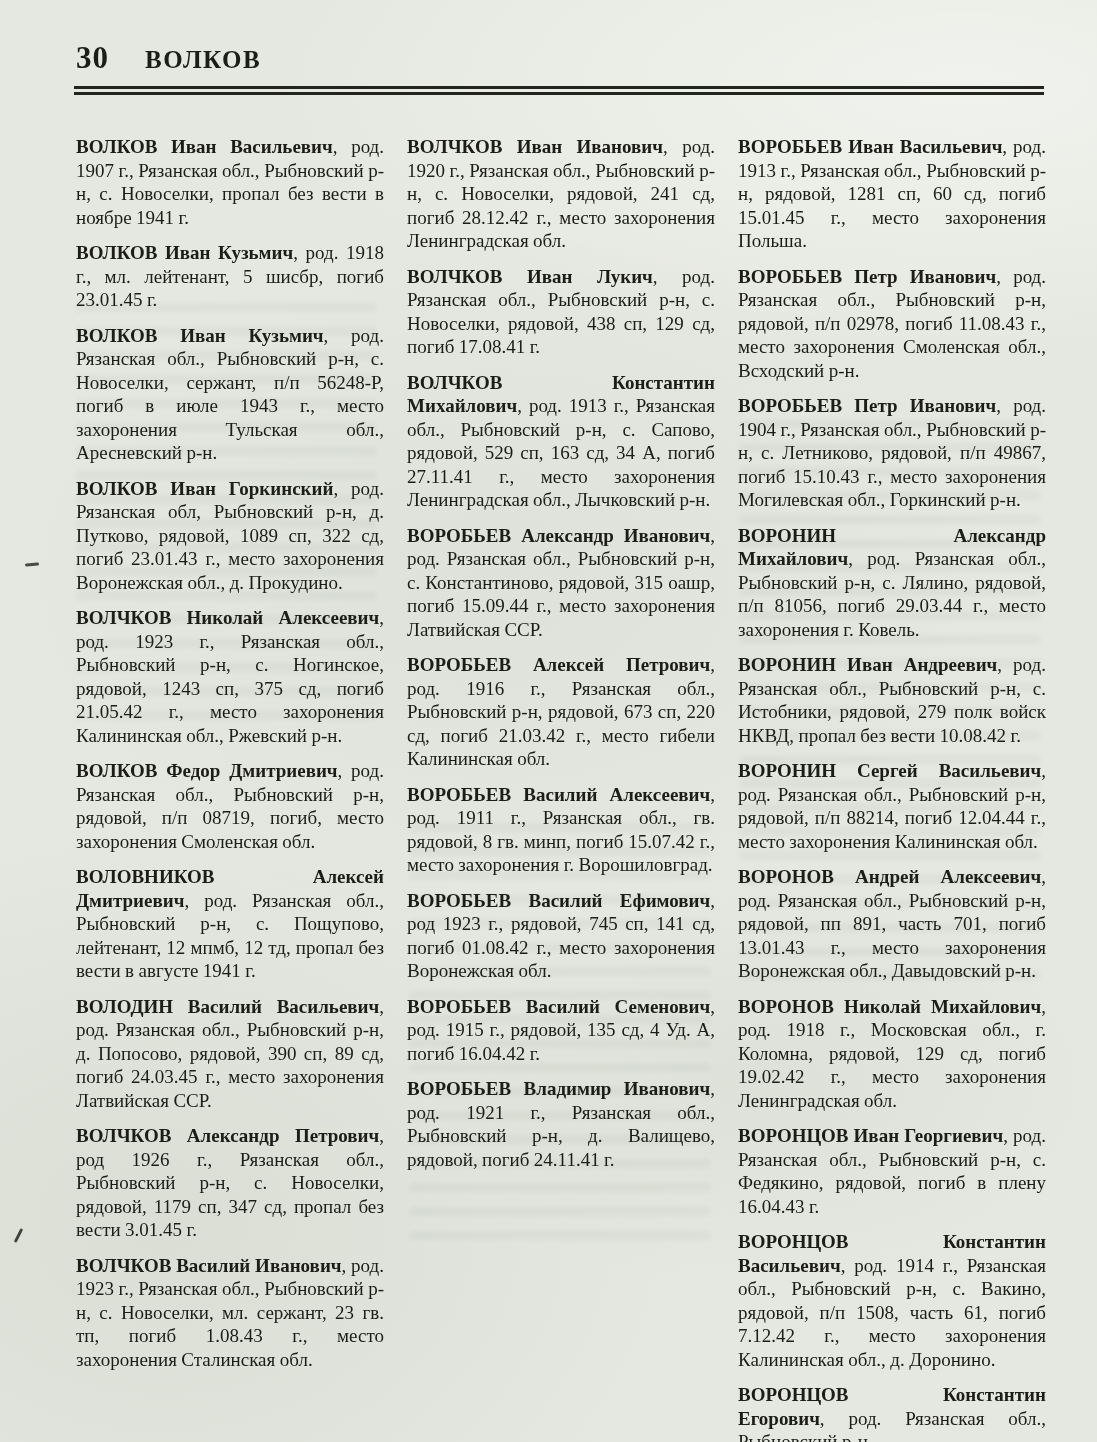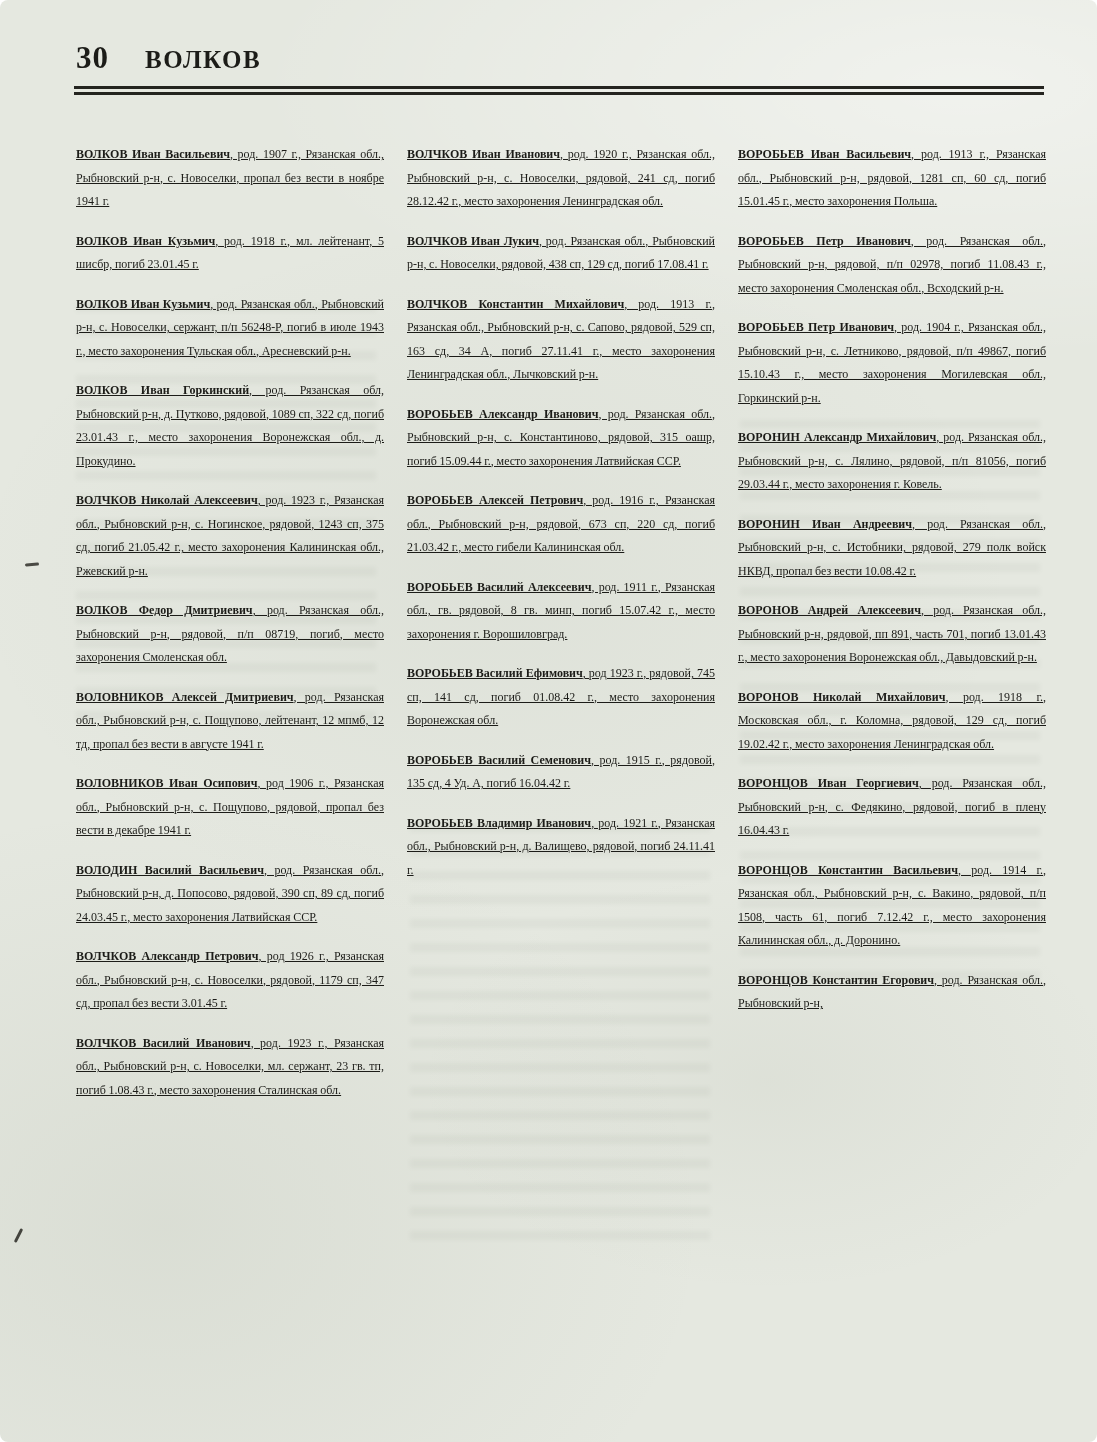--- a/index.html
+++ b/index.html
@@ -17,21 +17,20 @@
     width: 1097px;
     height: 1442px;
     overflow: hidden;
     color: #1c1c18;
     background:
       radial-gradient(1100px 420px at 88% 6%, rgba(255,255,255,0.45), transparent 65%),
       radial-gradient(900px 700px at 15% 85%, rgba(120,130,108,0.10), transparent 60%),
       radial-gradient(750px 500px at 45% 40%, rgba(110,122,100,0.06), transparent 70%),
       radial-gradient(500px 300px at 70% 75%, rgba(118,128,106,0.07), transparent 70%),
       #e5e8e0;
-    border-radius: 8px;
   }
   
   .bleed {
     position: absolute;
     pointer-events: none;
     opacity: 0.05;
     background: repeating-linear-gradient(
       0deg,
       #5c6454 0px, #5c6454 9px,
       transparent 9px, transparent 24px
@@ -76,26 +75,25 @@
     left: 76px;
     width: 970px;
     display: flex;
     gap: 23px;
   }
   .col {
     flex: 0 0 308px;
     width: 308px;
   }
   .entry {
-    margin: 16px 0 12px 0;
-    font-size: 12px;
+    margin: 8px 0 12px 0;
+    font-size: 19px;
     line-height: 23.5px;
     text-align: justify;
     word-spacing: -0.3px;
-    text-decoration: underline;
   }
   .entry-name {
     font-weight: 700;
   }
   
   .mark-dash {
     position: absolute;
     left: 25px;
     top: 563px;
     width: 14px;
@@ -140,21 +138,20 @@
   <p class="entry"><b class="entry-name">ВОЛКОВ Иван Кузьмич</b><span class="entry-details">, род. Рязанская обл., Рыбновский р-н, с. Новоселки, сержант, п/п 56248-Р, погиб в июле 1943 г., место захоронения Тульская обл., Аресневский р-н.</span></p>
 
   <p class="entry"><b class="entry-name">ВОЛКОВ Иван Горкинский</b><span class="entry-details">, род. Рязанская обл, Рыбновский р-н, д. Путково, рядовой, 1089 сп, 322 сд, погиб 23.01.43 г., место захоронения Воронежская обл., д. Прокудино.</span></p>
 
   <p class="entry"><b class="entry-name">ВОЛЧКОВ Николай Алексеевич</b><span class="entry-details">, род. 1923 г., Рязанская обл., Рыбновский р-н, с. Ногинское, рядовой, 1243 сп, 375 сд, погиб 21.05.42 г., место захоронения Калининская обл., Ржевский р-н.</span></p>
 
   <p class="entry"><b class="entry-name">ВОЛКОВ Федор Дмитриевич</b><span class="entry-details">, род. Рязанская обл., Рыбновский р-н, рядовой, п/п 08719, погиб, место захоронения Смоленская обл.</span></p>
 
   <p class="entry"><b class="entry-name">ВОЛОВНИКОВ Алексей Дмитриевич</b><span class="entry-details">, род. Рязанская обл., Рыбновский р-н, с. Пощупово, лейтенант, 12 мпмб, 12 тд, пропал без вести в августе 1941 г.</span></p>
 
-  <p class="entry"><b class="entry-name">ВОЛОВНИКОВ Иван Осипович</b><span class="entry-details">, род 1906 г., Рязанская обл., Рыбновский р-н, с. Пощупово, рядовой, пропал без вести в декабре 1941 г.</span></p>
 
   <p class="entry"><b class="entry-name">ВОЛОДИН Василий Васильевич</b><span class="entry-details">, род. Рязанская обл., Рыбновский р-н, д. Попосово, рядовой, 390 сп, 89 сд, погиб 24.03.45 г., место захоронения Латвийская ССР.</span></p>
 
   <p class="entry"><b class="entry-name">ВОЛЧКОВ Александр Петрович</b><span class="entry-details">, род 1926 г., Рязанская обл., Рыбновский р-н, с. Новоселки, рядовой, 1179 сп, 347 сд, пропал без вести 3.01.45 г.</span></p>
 
   <p class="entry"><b class="entry-name">ВОЛЧКОВ Василий Иванович</b><span class="entry-details">, род. 1923 г., Рязанская обл., Рыбновский р-н, с. Новоселки, мл. сержант, 23 гв. тп, погиб 1.08.43 г., место захоронения Сталинская обл.</span></p>
 </section>
     <section class="col">
 
   <p class="entry"><b class="entry-name">ВОЛЧКОВ Иван Иванович</b><span class="entry-details">, род. 1920 г., Рязанская обл., Рыбновский р-н, с. Новоселки, рядовой, 241 сд, погиб 28.12.42 г., место захоронения Ленинградская обл.</span></p>
@@ -180,20 +177,21 @@
   <p class="entry"><b class="entry-name">ВОРОБЬЕВ Иван Васильевич</b><span class="entry-details">, род. 1913 г., Рязанская обл., Рыбновский р-н, рядовой, 1281 сп, 60 сд, погиб 15.01.45 г., место захоронения Польша.</span></p>
 
   <p class="entry"><b class="entry-name">ВОРОБЬЕВ Петр Иванович</b><span class="entry-details">, род. Рязанская обл., Рыбновский р-н, рядовой, п/п 02978, погиб 11.08.43 г., место захоронения Смоленская обл., Всходский р-н.</span></p>
 
   <p class="entry"><b class="entry-name">ВОРОБЬЕВ Петр Иванович</b><span class="entry-details">, род. 1904 г., Рязанская обл., Рыбновский р-н, с. Летниково, рядовой, п/п 49867, погиб 15.10.43 г., место захоронения Могилевская обл., Горкинский р-н.</span></p>
 
   <p class="entry"><b class="entry-name">ВОРОНИН Александр Михайлович</b><span class="entry-details">, род. Рязанская обл., Рыбновский р-н, с. Лялино, рядовой, п/п 81056, погиб 29.03.44 г., место захоронения г. Ковель.</span></p>
 
   <p class="entry"><b class="entry-name">ВОРОНИН Иван Андреевич</b><span class="entry-details">, род. Рязанская обл., Рыбновский р-н, с. Истобники, рядовой, 279 полк войск НКВД, пропал без вести 10.08.42 г.</span></p>
 
+  <p class="entry"><b class="entry-name">ВОРОНИН Сергей Васильевич</b><span class="entry-details">, род. Рязанская обл., Рыбновский р-н, рядовой, п/п 88214, погиб 12.04.44 г., место захоронения Калининская обл.</span></p>
 
   <p class="entry"><b class="entry-name">ВОРОНОВ Андрей Алексеевич</b><span class="entry-details">, род. Рязанская обл., Рыбновский р-н, рядовой, пп 891, часть 701, погиб 13.01.43 г., место захоронения Воронежская обл., Давыдовский р-н.</span></p>
 
   <p class="entry"><b class="entry-name">ВОРОНОВ Николай Михайлович</b><span class="entry-details">, род. 1918 г., Московская обл., г. Коломна, рядовой, 129 сд, погиб 19.02.42 г., место захоронения Ленинградская обл.</span></p>
 
   <p class="entry"><b class="entry-name">ВОРОНЦОВ Иван Георгиевич</b><span class="entry-details">, род. Рязанская обл., Рыбновский р-н, с. Федякино, рядовой, погиб в плену 16.04.43 г.</span></p>
 
   <p class="entry"><b class="entry-name">ВОРОНЦОВ Константин Васильевич</b><span class="entry-details">, род. 1914 г., Рязанская обл., Рыбновский р-н, с. Вакино, рядовой, п/п 1508, часть 61, погиб 7.12.42 г., место захоронения Калининская обл., д. Доронино.</span></p>
 
   <p class="entry"><b class="entry-name">ВОРОНЦОВ Константин Егорович</b><span class="entry-details">, род. Рязанская обл., Рыбновский р-н,</span></p>

